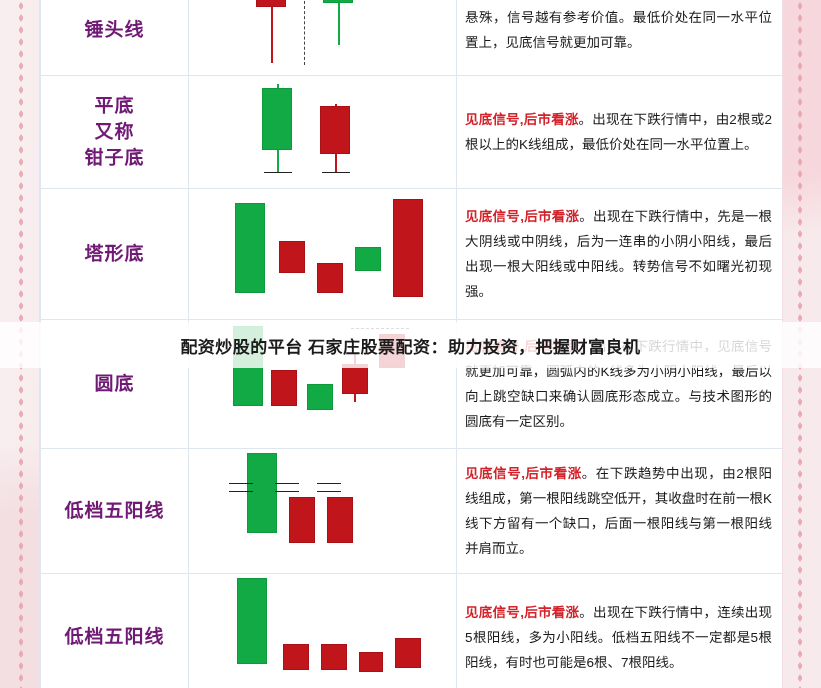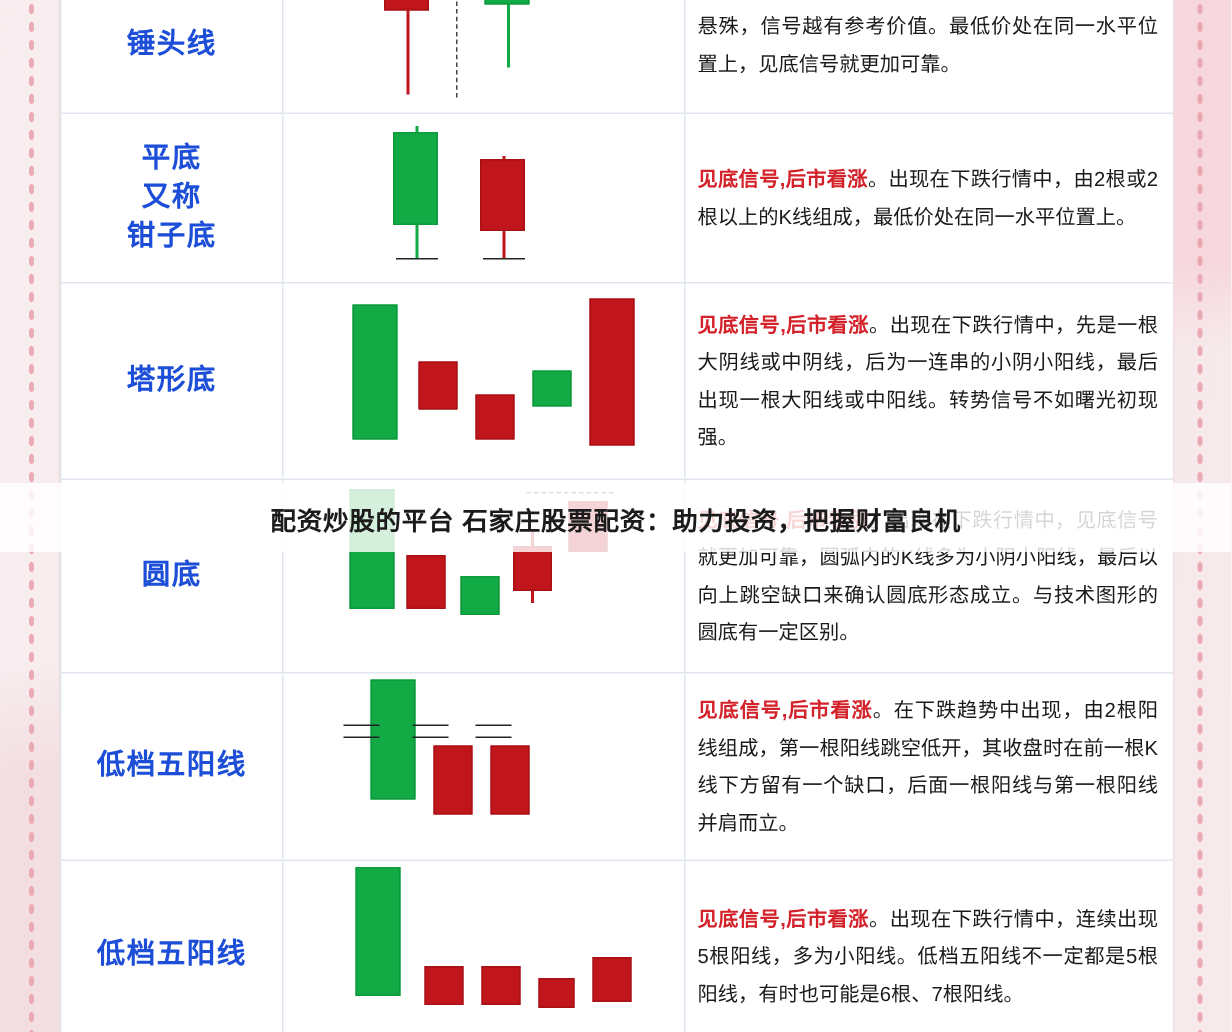--- a/index.html
+++ b/index.html
@@ -55,21 +55,21 @@
   table.k-table td {
     border: 1px solid #dfe6ee;
     vertical-align: middle;
     padding: 0;
   }
   col.c-name  { width: 148px; }
   col.c-chart { width: 268px; }
   col.c-desc  { width: 326px; }
 
   .pattern-name {
-    color: #1d4ed8;
+    color: #701a75;
     font-weight: bold;
     font-size: 19px;
     line-height: 26px;
     text-align: center;
     padding: 6px 4px;
     letter-spacing: 1px;
   }
   .pattern-name .nm-line { display: block; }
   .chart-box {
     position: relative;

